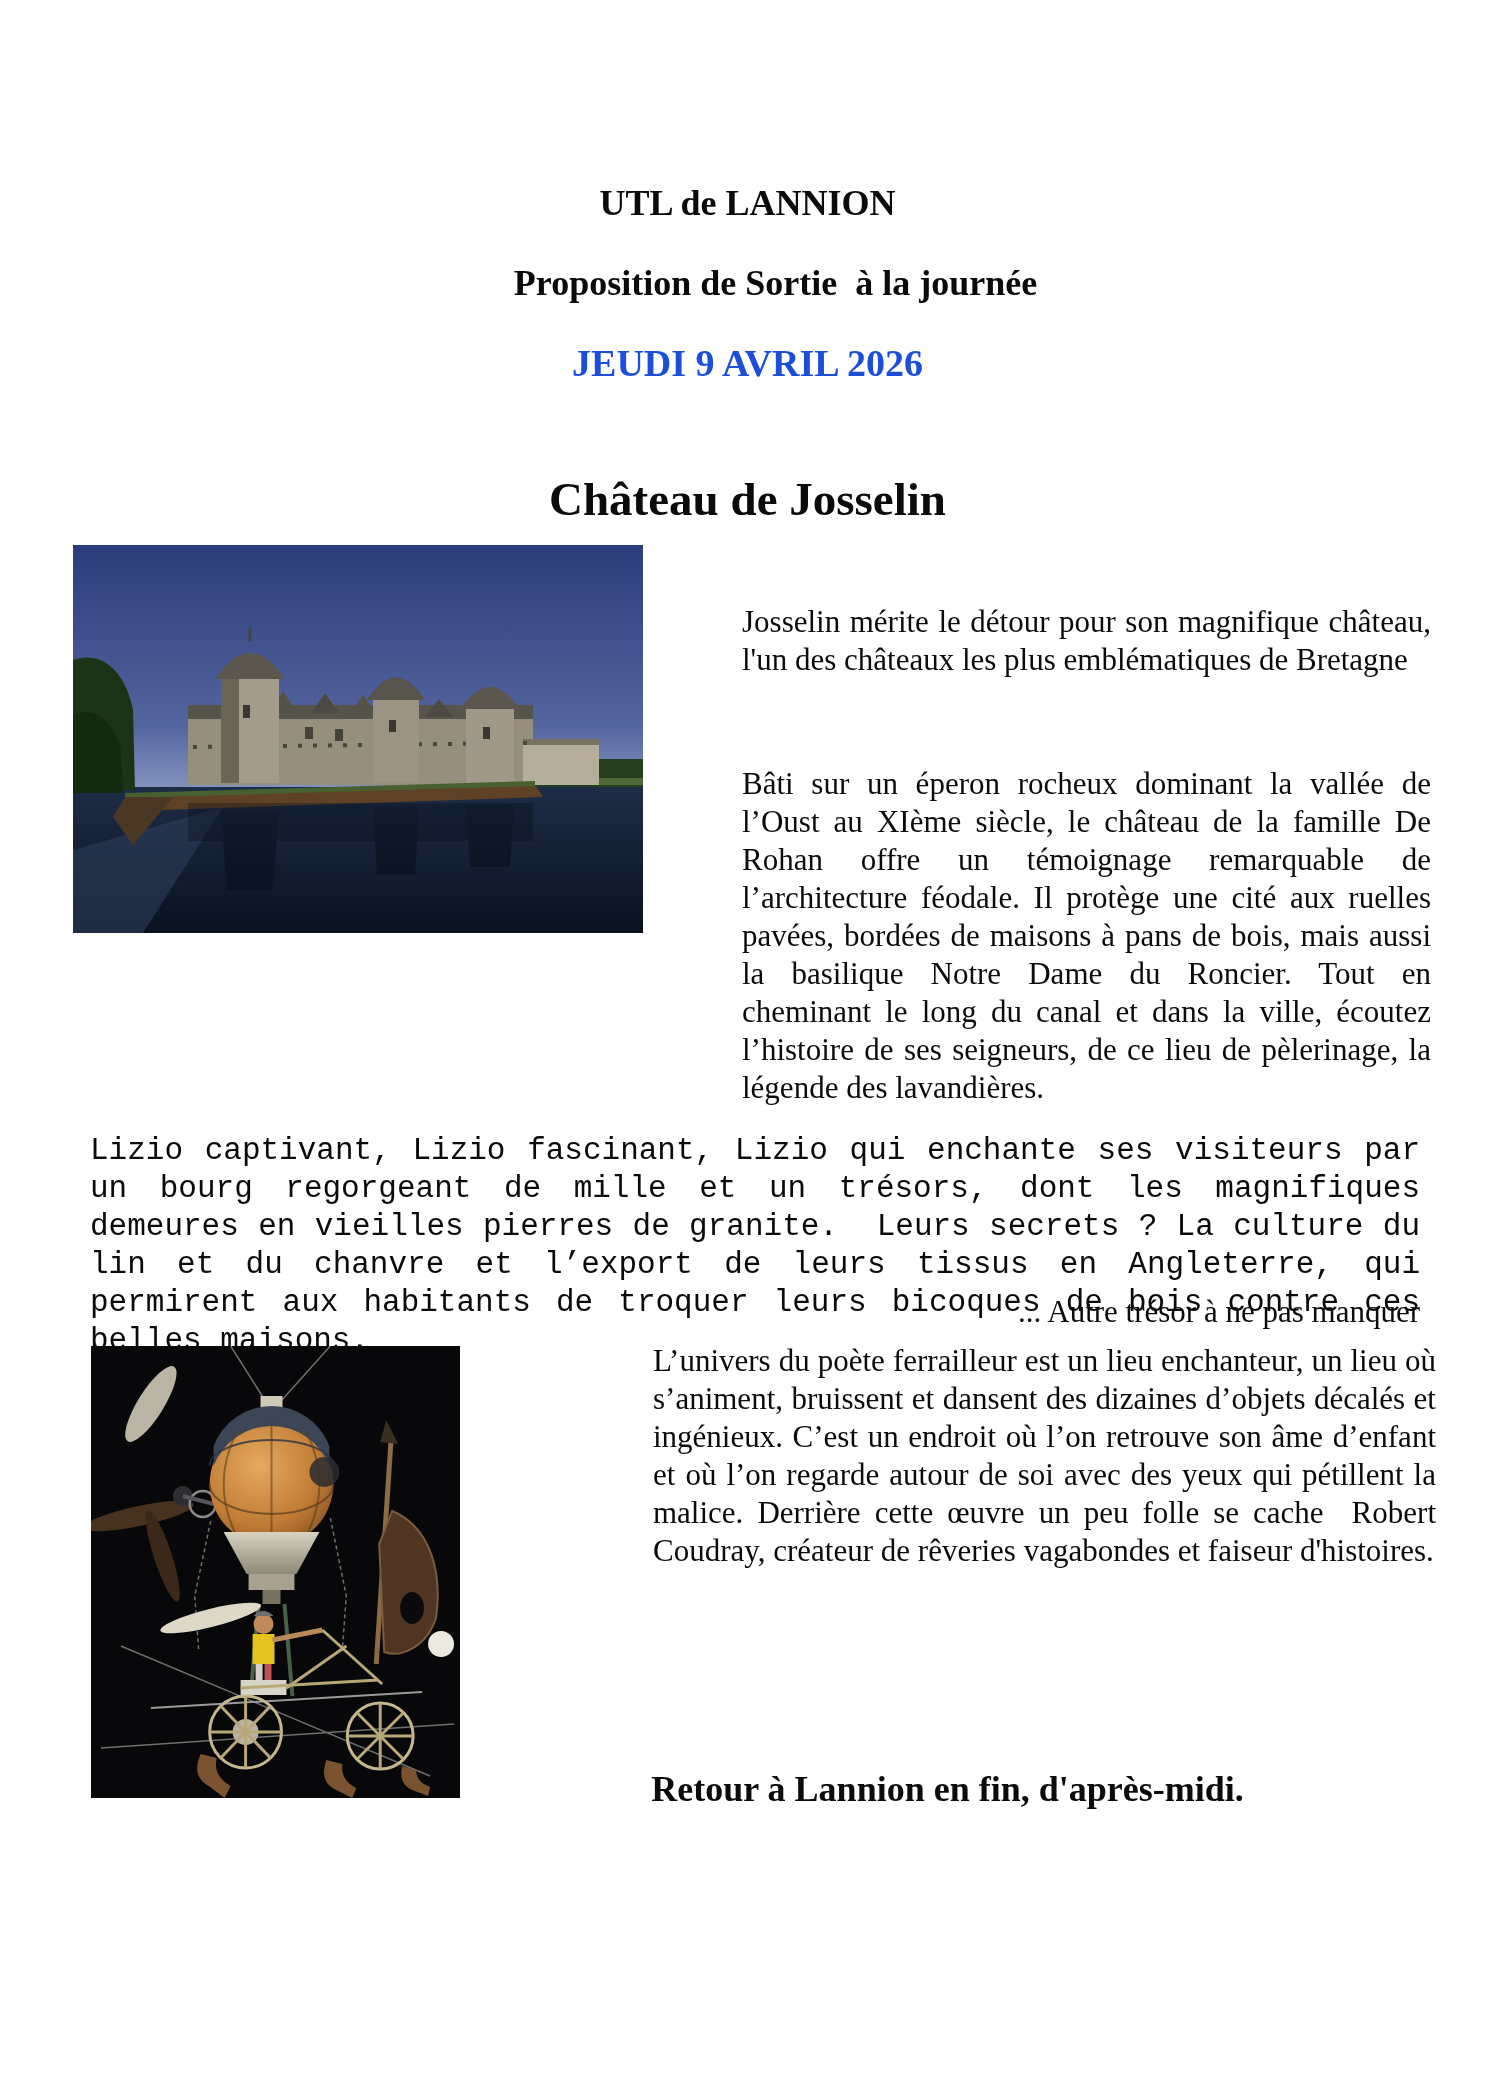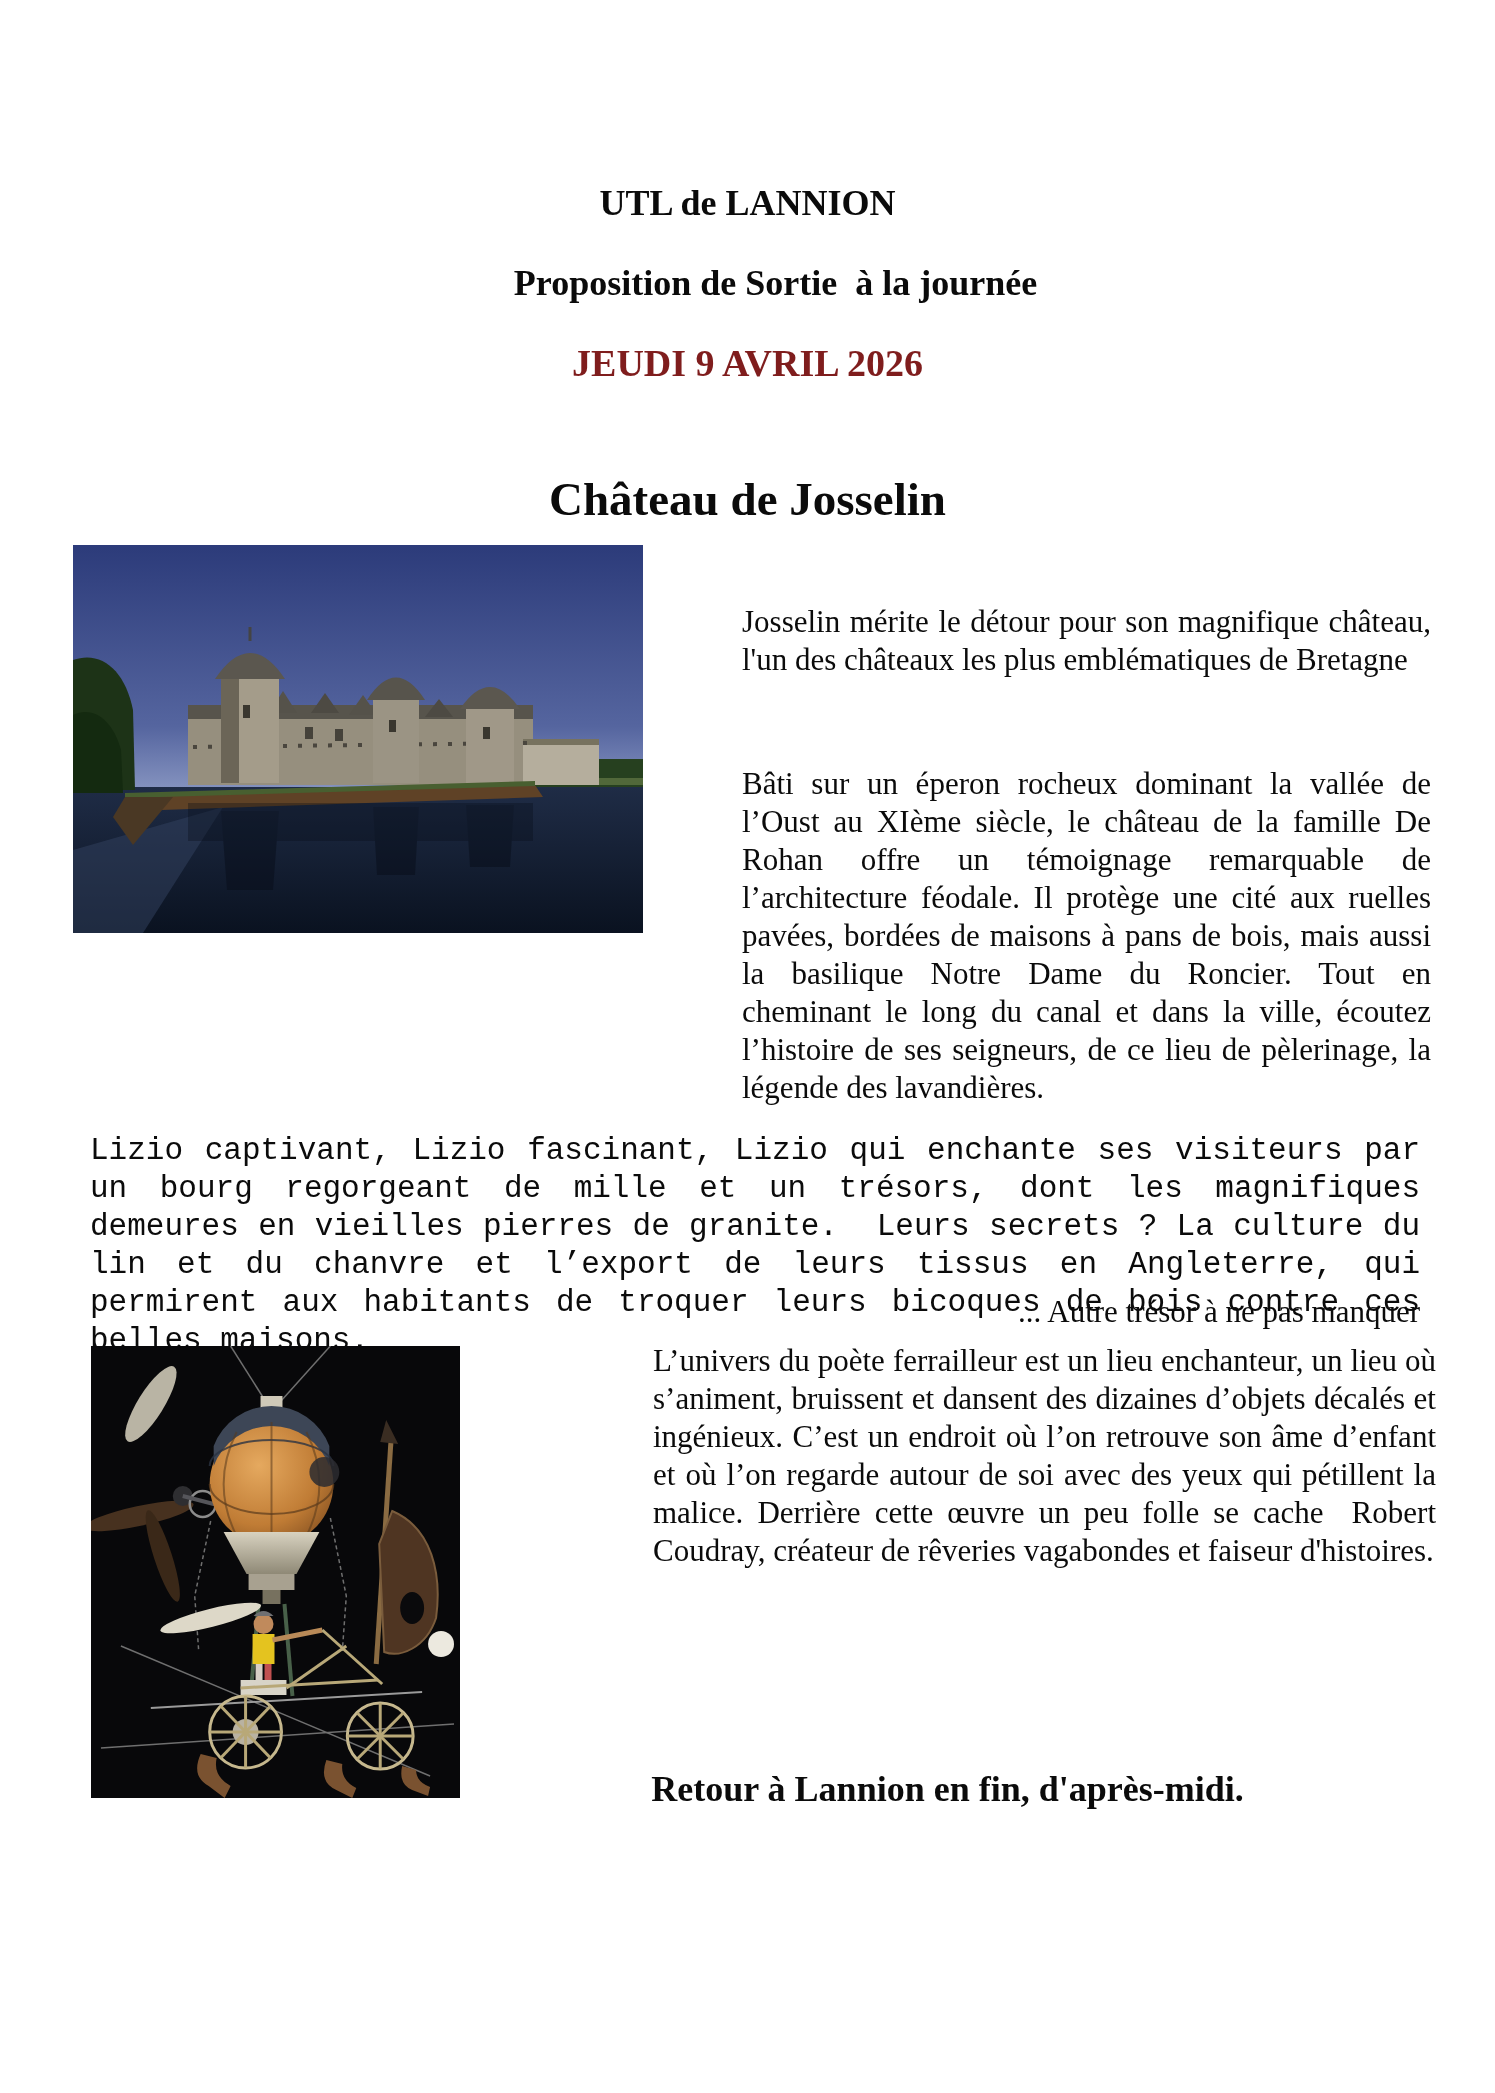--- a/index.html
+++ b/index.html
@@ -45,21 +45,21 @@
   .photo-josselin    { top: 545px; left: 73px;  width: 570px; height: 388px; }
   .photo-ferrailleur { top: 1346px; left: 91px; width: 369px; height: 452px; }
 </style>
 </head>
 <body>
 
 <div class="page">
 
   <div class="abs centerline doc-title">UTL de LANNION</div>
   <div class="abs centerline doc-subtitle">Proposition de Sortie  à la journée</div>
-  <div class="abs centerline doc-date" style="color: #7f1d1d;">JEUDI 9 AVRIL 2026</div>
+  <div class="abs centerline doc-date" style="color: #1d4ed8;">JEUDI 9 AVRIL 2026</div>
 
   <div class="abs centerline section-heading chateau-heading">Château de Josselin</div>
 
   <svg class="abs photo photo-josselin" viewBox="0 0 570 388" preserveAspectRatio="none">
     <defs>
       <linearGradient id="sky" x1="0" y1="0" x2="0" y2="1">
         <stop offset="0" stop-color="#2c3b7a"></stop>
         <stop offset="0.75" stop-color="#55659f"></stop>
         <stop offset="1" stop-color="#8391be"></stop>
       </linearGradient>

